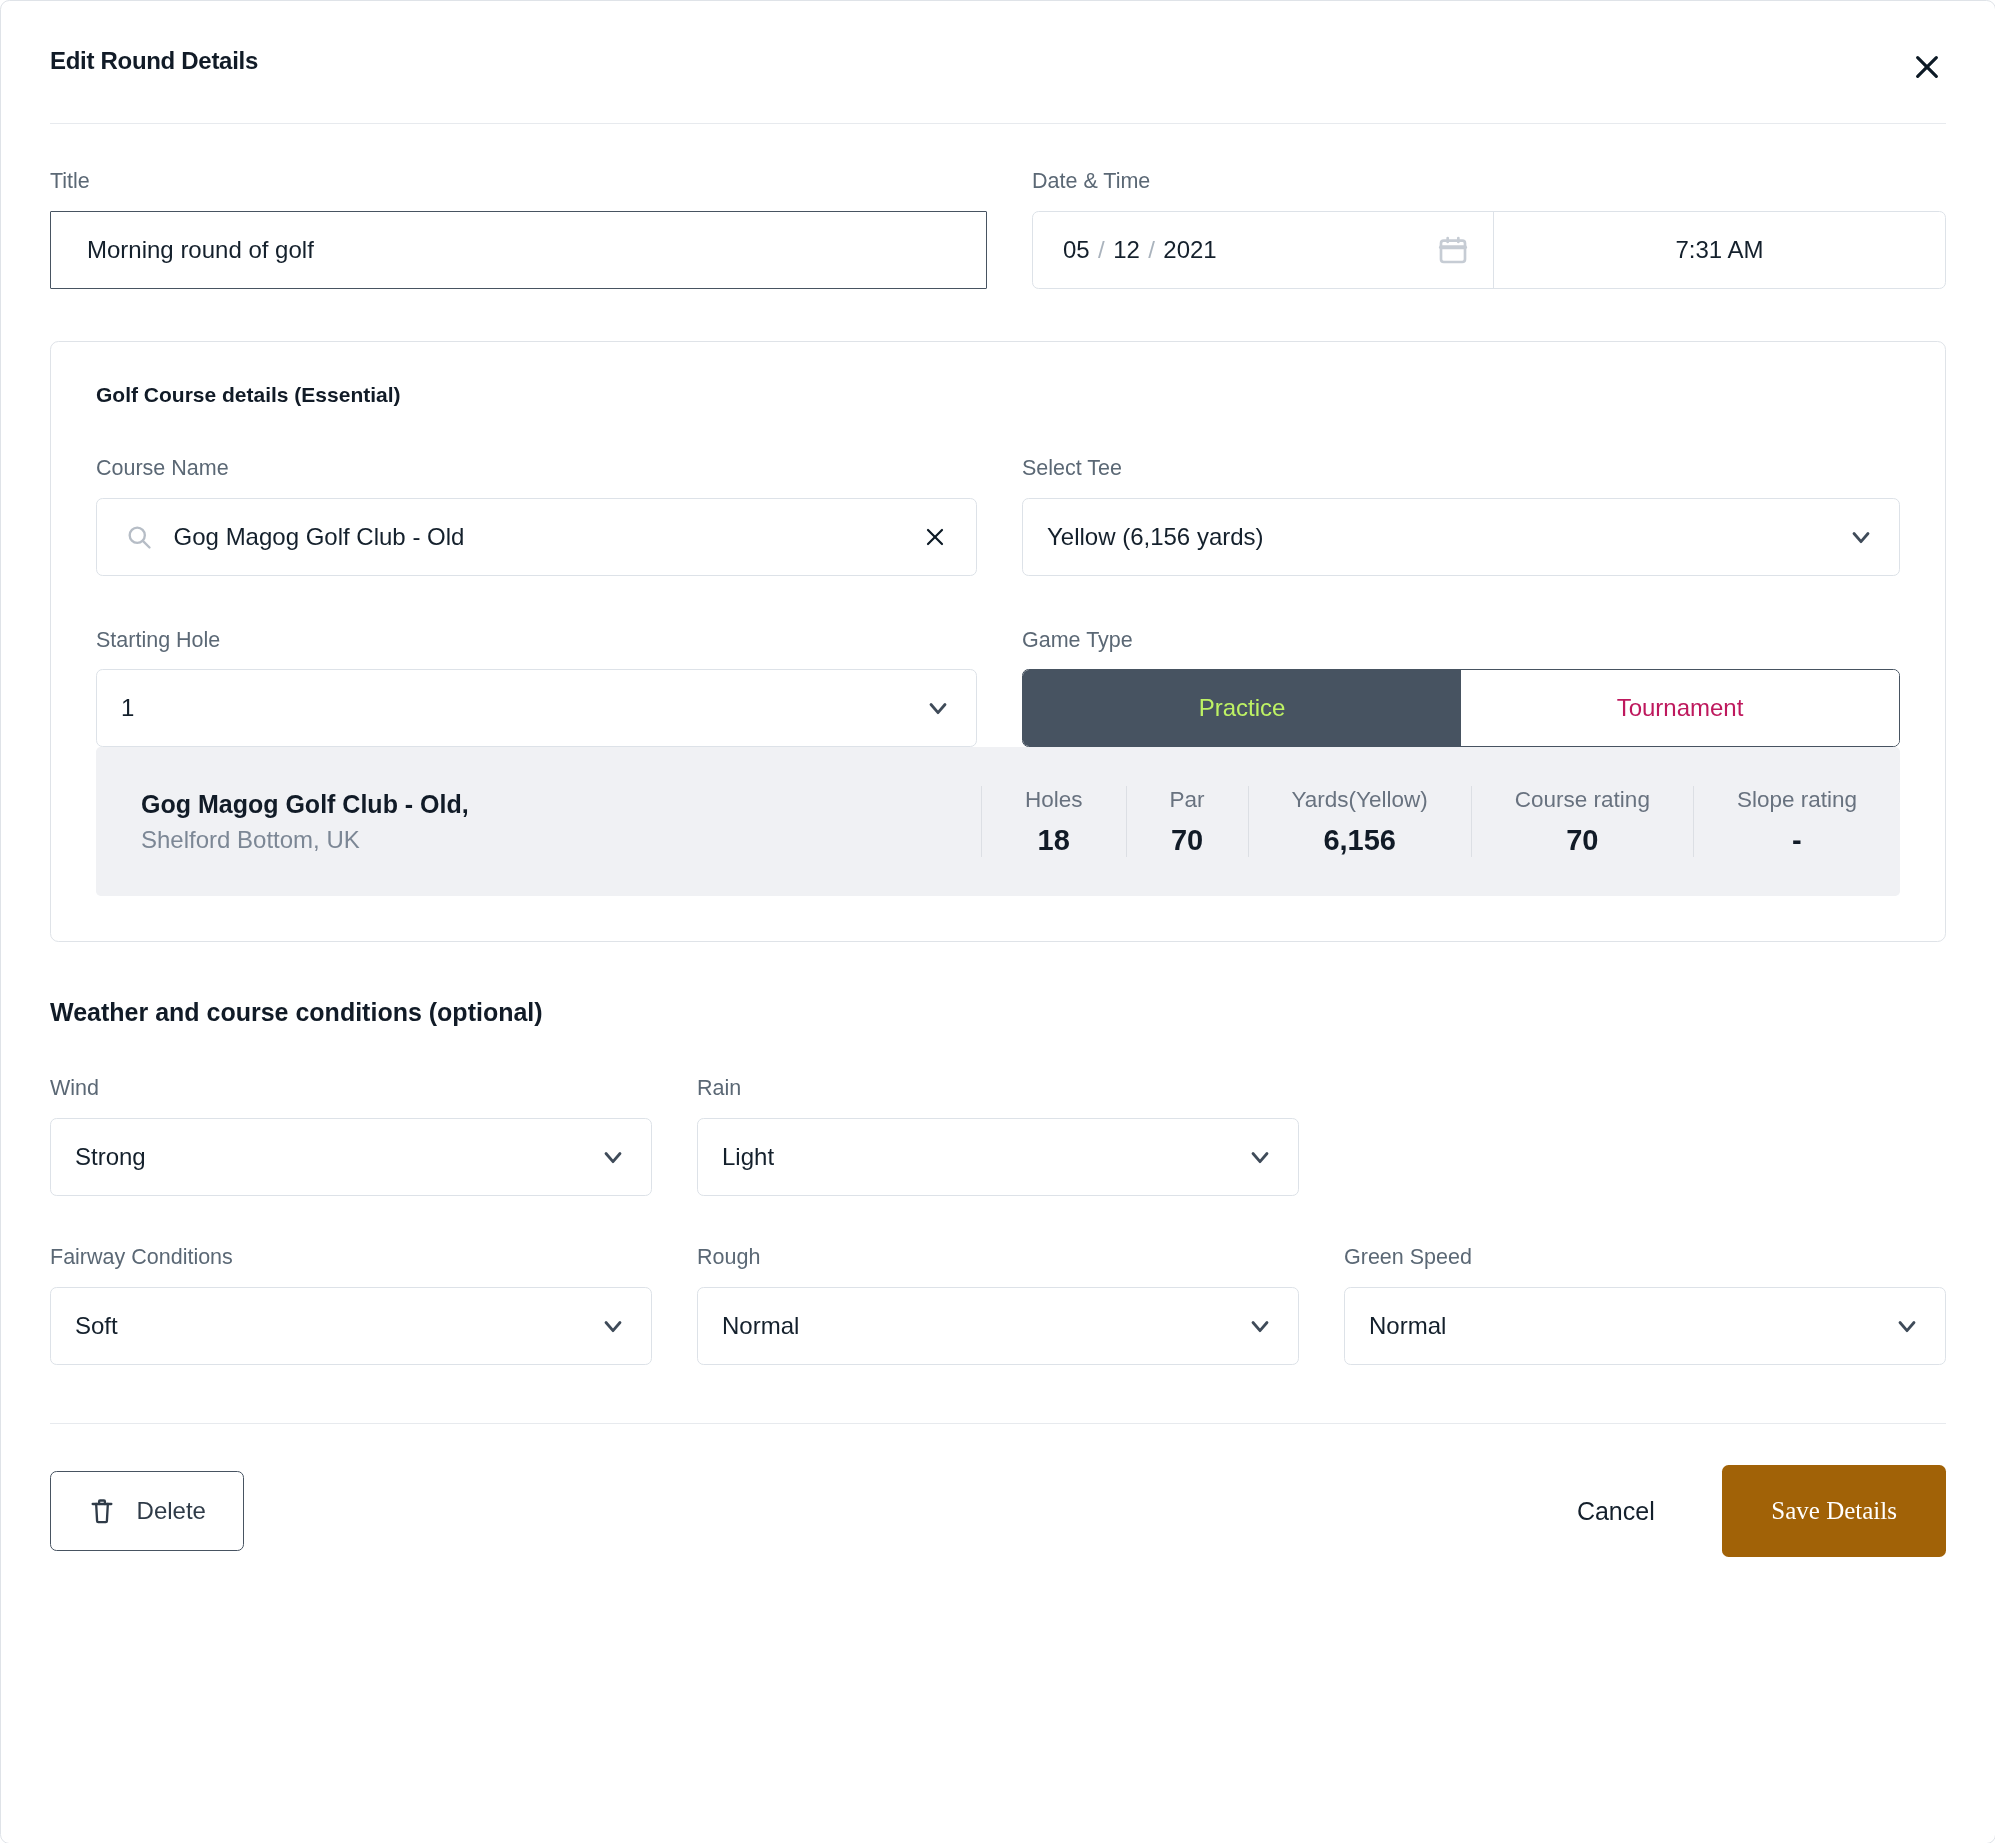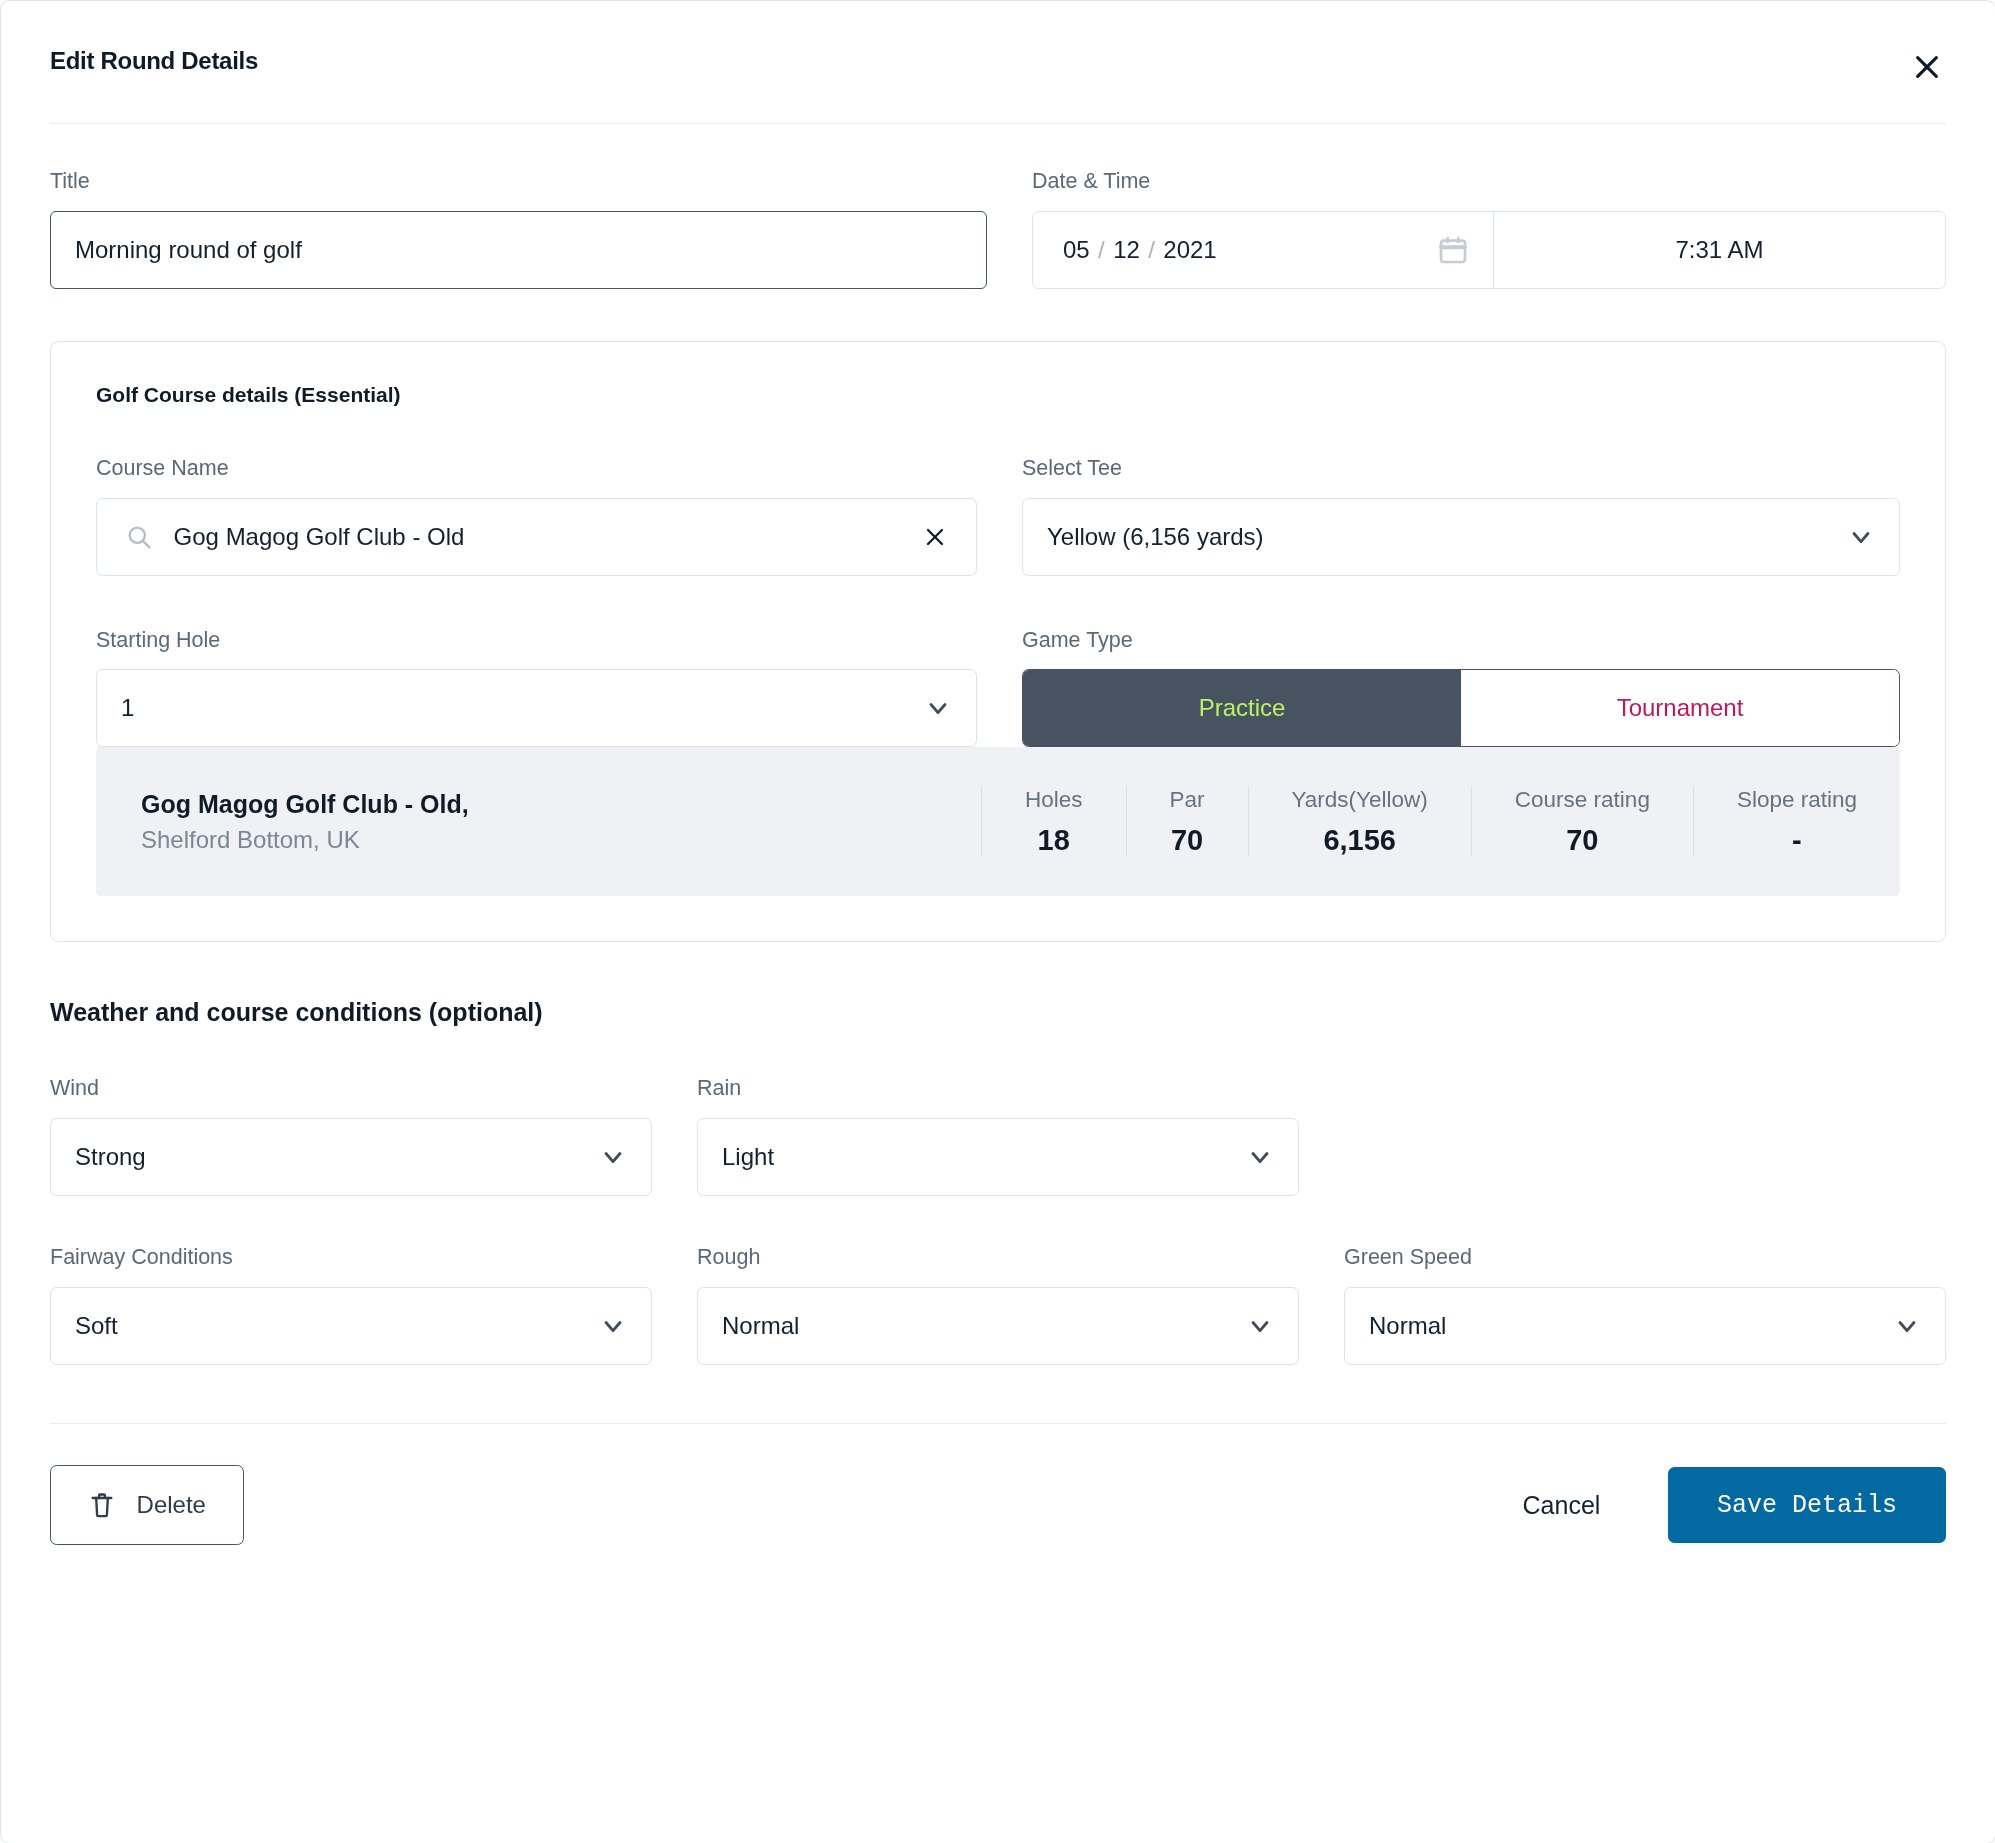--- a/index.html
+++ b/index.html
@@ -55,25 +55,25 @@
   .field-label {
     font-size: 21.5px;
     color: #5b6875;
     margin-bottom: 16px;
     line-height: 1.2;
   }
   .text-input {
     width: 100%;
     height: 78px;
     border: 1.9px solid #475361;
-    border-radius: 6px;
+    border-radius: 1px;
     background: #fff;
     font-size: 24px;
     color: #14202c;
-    padding: 0 24px;
+    padding: 0 36px;
     font-family: "Liberation Sans", sans-serif;
     outline: none;
   }
 
   .select-box {
     position: relative;
     width: 100%;
     height: 78px;
     border: 1.9px solid #dde2e8;
     border-radius: 6.6px;
@@ -300,29 +300,29 @@
   .cancel-btn {
     background: none;
     border: none;
     font-size: 25px;
     color: #14202c;
     cursor: pointer;
     font-family: "Liberation Sans", sans-serif;
     padding: 9.4px 5.6px;
   }
   .save-btn {
-    height: 76px;
+    height: 92px;
     padding: 0 49px;
     border: none;
     border-radius: 6.6px;
-    background: #0369a1;
+    background: #a16207;
     color: #ffffff;
     font-size: 25px;
     cursor: pointer;
-    font-family: Liberation Mono, monospace;
+    font-family: Liberation Serif, serif;
   }
 </style>
 </head>
 <body>
 
 <div class="modal">
   <div class="modal-inner">
 
     <div class="header">
       <div class="modal-title">Edit Round Details</div>

